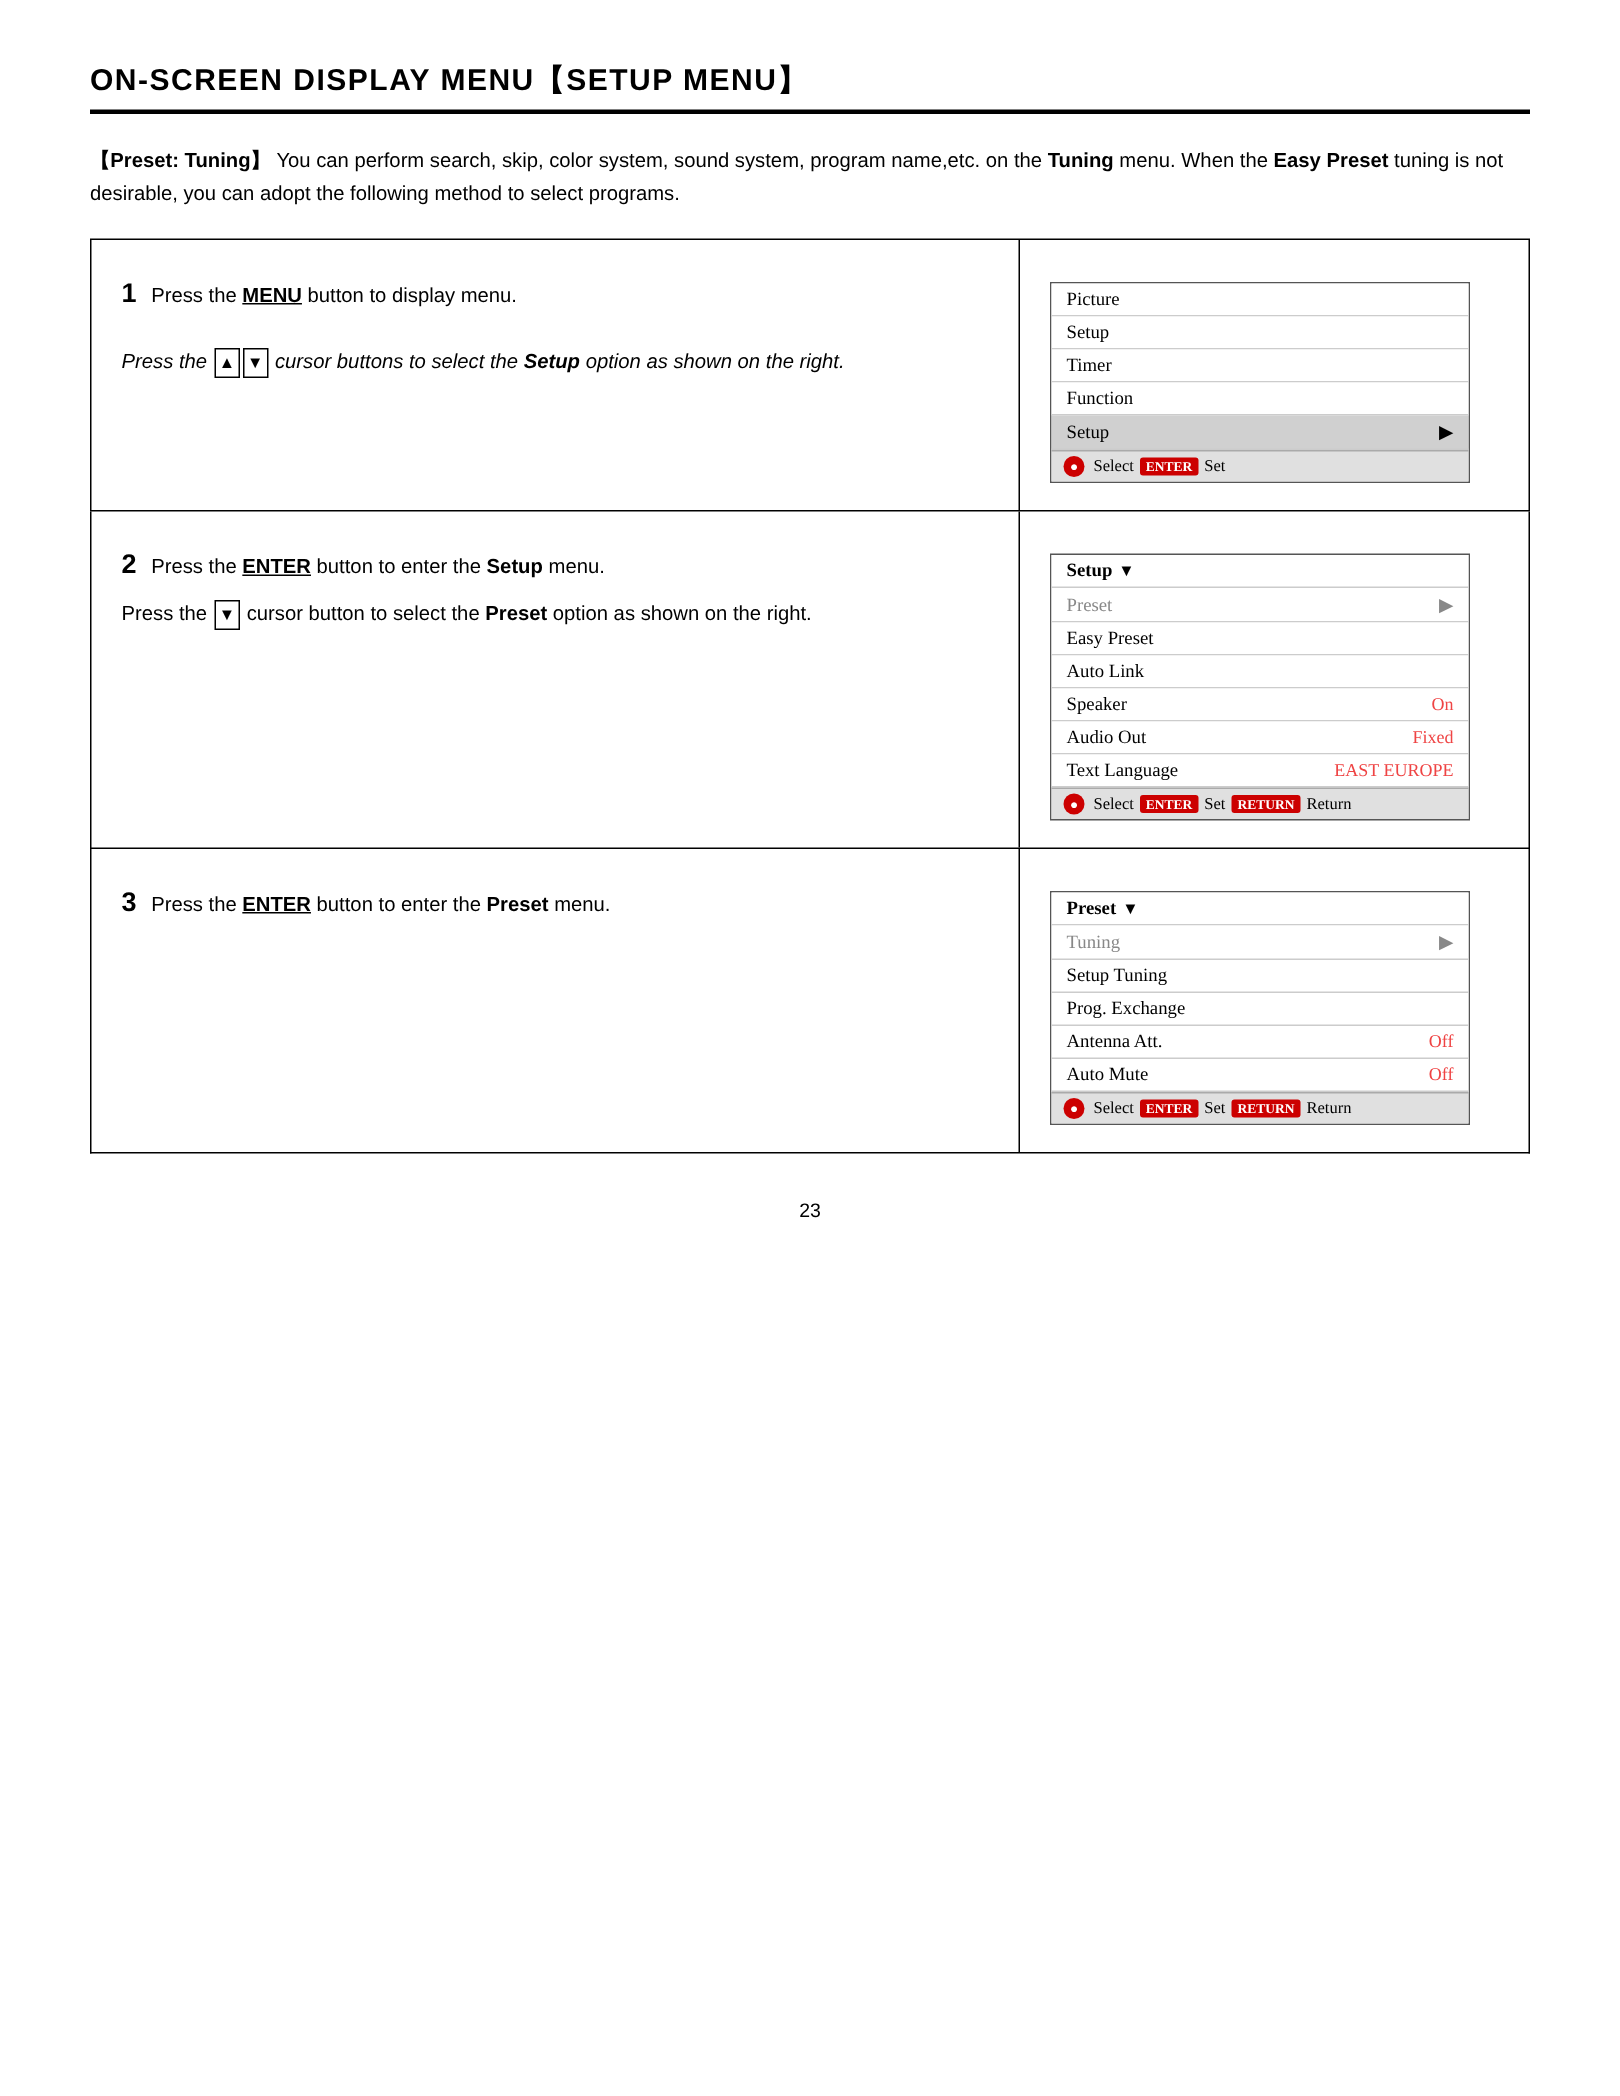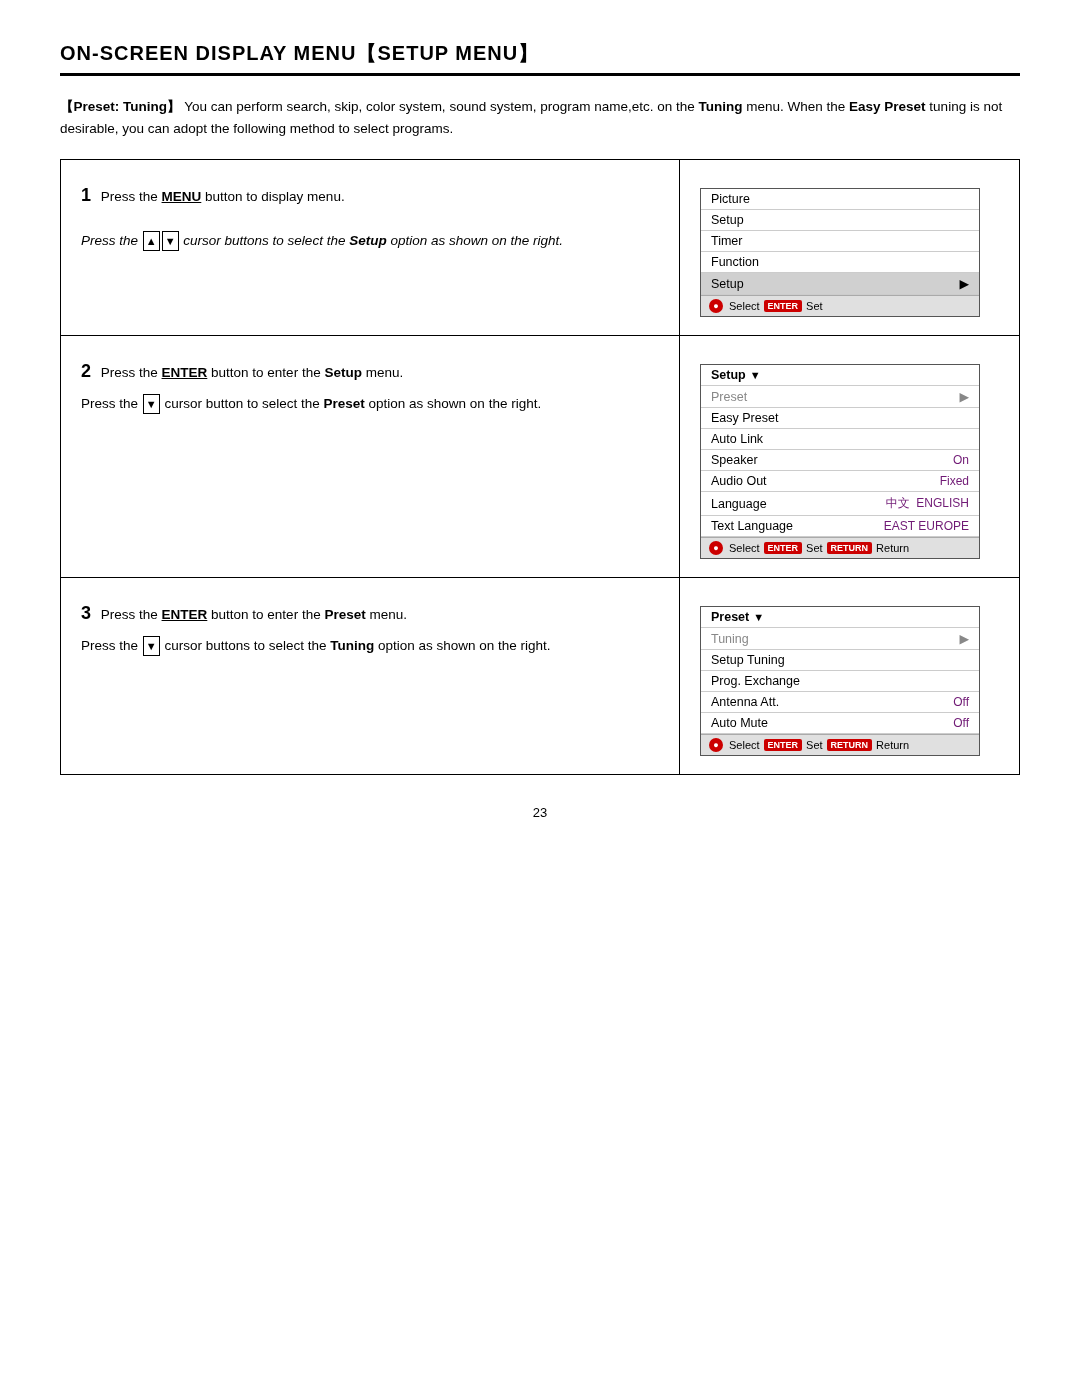--- a/index.html
+++ b/index.html
@@ -118,21 +118,21 @@
       padding: 1px 4px;
       border-radius: 2px;
       display: inline-block;
     }
 
     .btn-badge.return-badge {
       background: #cc0000;
     }
 
     .menu-item .value {
-      color: #701a75;
+      color: #ef4444;
       font-size: 12px;
     }
 
     .chinese-text {
       font-size: 12px;
     }
 
     .menu-title {
       font-weight: bold;
       font-size: 12.5px;
@@ -164,20 +164,21 @@
       background: #fff;
       border-bottom: 1px solid #ccc;
     }
 
     .section-right-inner {
       display: flex;
       flex-direction: column;
       justify-content: flex-end;
       height: 100%;
       padding-top: 10px;
+      font-family: Liberation Serif, serif;
     }
 
     .odo-select {
       display: inline-flex;
       align-items: center;
       background: #cc0000;
       color: white;
       border-radius: 50%;
       width: 14px;
       height: 14px;
@@ -265,24 +266,20 @@
           </div>
         <div class="menu-item">
           <span>Speaker</span>
           <span class="value">On</span>
         </div>
         <div class="menu-item">
           <span>Audio Out</span>
           <span class="value">Fixed</span>
         </div>
         <div class="menu-item">
-          <span>Language</span>
-          <span class="value chinese-text">中文&nbsp; ENGLISH</span>
-        </div>
-        <div class="menu-item">
           <span>Text Language</span>
           <span class="value">EAST EUROPE</span>
         </div>
         <div class="menu-footer">
           <span class="odo-select">●</span>
           <span>Select</span>
           <span class="btn-badge">ENTER</span>
           <span>Set</span>
           <span class="btn-badge return-badge">RETURN</span>
           <span>Return</span>
@@ -291,23 +288,20 @@
     </div>
   </div>
 </div>
 
 <div class="section-wrapper">
   <div class="section-left">
     <div class="step-line">
       <span class="step-number">3</span>
       Press the <span class="underline-bold">ENTER</span> button to enter the <span class="bold">Preset</span> menu.
     </div>
-    <div class="step-line" style="margin-top:6px;">
-      Press the <span class="cursor-icon">▼</span> cursor buttons to select the <span class="bold">Tuning</span> option as shown on the right.
-    </div>
   </div>
   <div class="section-right">
     <div class="section-right-inner">
       <div class="menu-box">
         <div class="menu-header-row">
           <span class="menu-title">Preset</span>
           <span style="margin-left:4px; font-size:11px;">▼</span>
         </div>
         <div class="menu-item grayed">
           <span class="grayed">Tuning</span>

